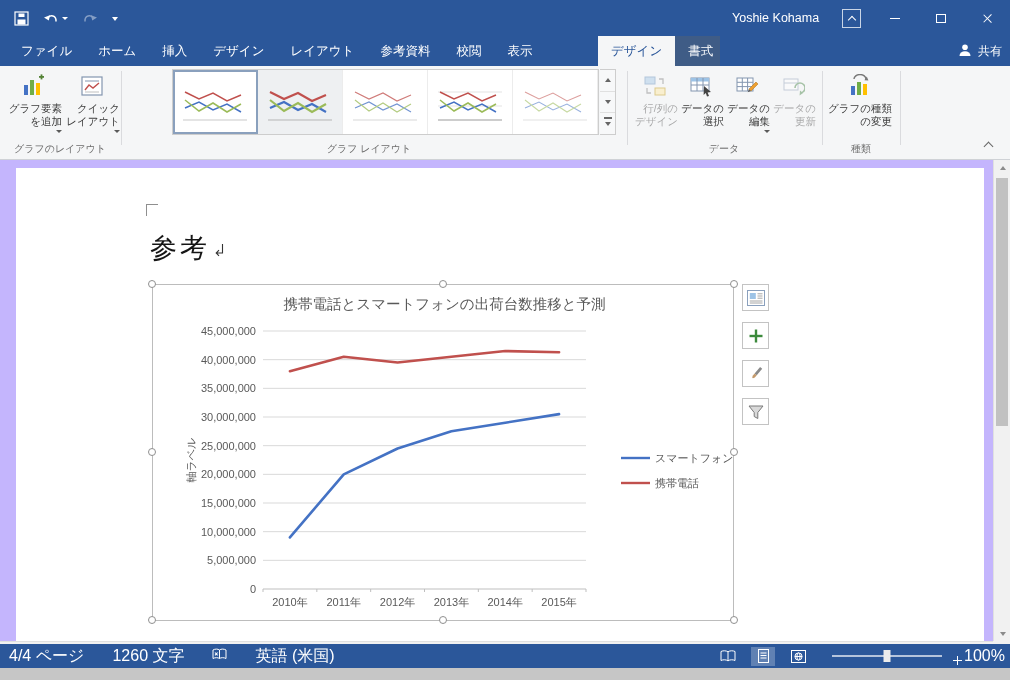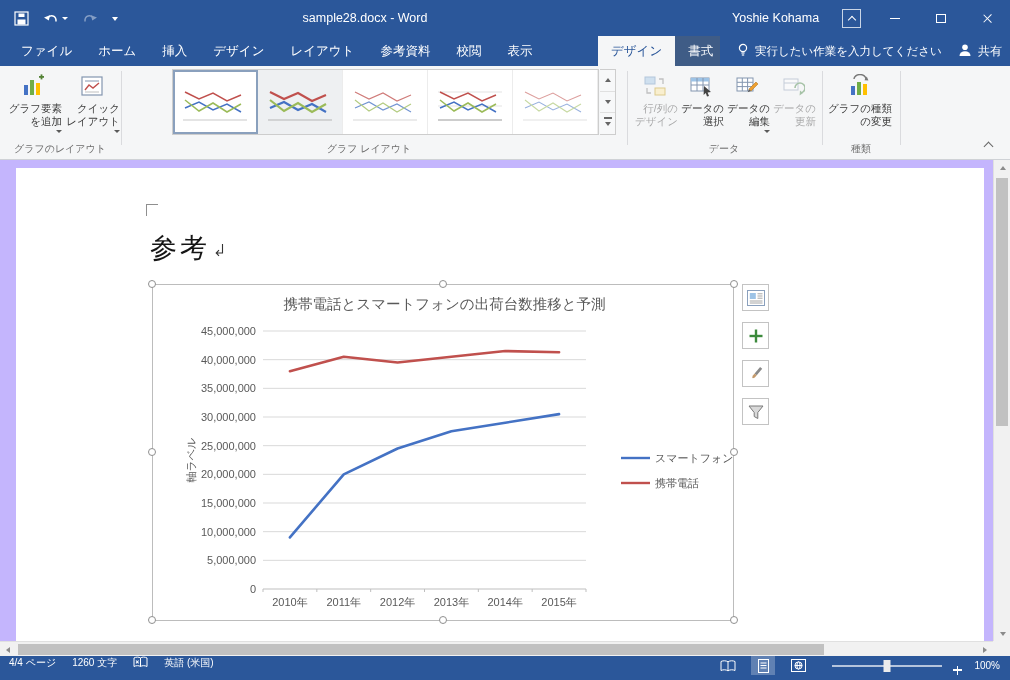--- a/index.html
+++ b/index.html
@@ -76,22 +76,22 @@
   .hthumb{position:absolute;left:18px;top:2px;width:806px;height:11px;background:#c1c1c1}
   .hsb-btn{position:absolute;top:0;width:16px;height:15px;display:flex;align-items:center;justify-content:center}
   .sb-corner{position:absolute;right:0;bottom:0;width:17px;height:15px;background:#f1f1f1}
   .tri{width:0;height:0;border:3.6px solid transparent}
   .tri.u{border-bottom:4.6px solid #8a8a8a;margin-bottom:3px}
   .tri.d{border-top:4.6px solid #8a8a8a;margin-top:3px}
   .tri.l{border-right:4.6px solid #8a8a8a;margin-right:3px}
   .tri.r{border-left:4.6px solid #8a8a8a;margin-left:3px}
 
   
-  .status{position:absolute;left:0;right:0;bottom:0;height:24px;background:#2b579a;color:#fff;font-size:10px;display:flex;align-items:flex-start}
-  .st-item{margin-left:16px;white-space:nowrap}
+  .status{position:absolute;left:0;right:0;bottom:12px;height:24px;background:#2b579a;color:#fff;font-size:16px;display:flex;align-items:center}
+  .st-item{margin-left:28px;white-space:nowrap}
   .st-item:first-child{margin-left:9px}
   .st-right{margin-left:auto;display:flex;align-items:center;gap:11px;padding-right:10px}
   .view-ico{width:24px;height:19px;display:flex;align-items:center;justify-content:center}
   .view-ico.active{background:rgba(255,255,255,.25)}
   .minus-g{width:9px;height:1.6px;background:#fff}
   .plus-g{position:relative;width:9px;height:9px}
   .plus-g::before{content:"";position:absolute;left:0;top:3.7px;width:9px;height:1.6px;background:#fff}
   .plus-g::after{content:"";position:absolute;left:3.7px;top:0;width:1.6px;height:9px;background:#fff}
   .zslider{position:relative;width:110px;height:2px;background:rgba(255,255,255,.65)}
   .zthumb{position:absolute;left:50%;top:-5px;width:7px;height:12px;background:#ececec;transform:translateX(-50%)}
@@ -119,21 +119,20 @@
         <span style="width:0;height:0;border:3px solid transparent;border-top:3.6px solid #fff;margin-top:3px"></span>
       </span>
       <span class="grayed">
         <svg width="16" height="13" viewBox="0 0 16 13">
             <path d="M11.5,6.5 C9,2 2.5,3.5 3,9.5" fill="none" stroke="#fff" stroke-width="1.5"></path>
             <polygon points="15,5.5 9,3.2 10.2,8.6" fill="#fff"></polygon>
           </svg>
       </span>
       <span style="width:0;height:0;border:3.4px solid transparent;border-top:4px solid #fff;margin-top:4px"></span>
     </div>
-    <div class="doc-title">sample28.docx - Word</div>
     <div class="user-name">Yoshie Kohama</div>
     <div class="ribbon-opts">
         <span class="chev-up-s"></span>
       </div>
     <div class="win-btns">
       <div class="win-btn">
           <span class="ico-min"></span>
         </div>
       <div class="win-btn">
           <span class="ico-max"></span>
@@ -151,30 +150,20 @@
       <span class="tab">挿入</span>
       <span class="tab">デザイン</span>
       <span class="tab">レイアウト</span>
       <span class="tab">参考資料</span>
       <span class="tab">校閲</span>
       <span class="tab">表示</span>
     </div>
     <div class="ctx-tabs">
       <span class="ctx-tab active">デザイン</span>
       <span class="ctx-tab">書式</span>
-    </div>
-    <div class="tellme">
-      <span>
-        <svg width="12" height="14" viewBox="0 0 12 14">
-            <circle cx="6" cy="5" r="3.6" fill="none" stroke="#fff" stroke-width="1.2"></circle>
-            <line x1="4.4" y1="10" x2="7.6" y2="10" stroke="#fff" stroke-width="1.2"></line>
-            <line x1="4.8" y1="12" x2="7.2" y2="12" stroke="#fff" stroke-width="1.2"></line>
-          </svg>
-      </span>
-      <span>実行したい作業を入力してください</span>
     </div>
     <div class="share">
       <span>
         <svg width="14" height="14" viewBox="0 0 14 14">
             <circle cx="7" cy="4.2" r="2.8" fill="#fff"></circle>
             <path d="M1.5,13 a5.5,4.8 0 0 1 11,0 Z" fill="#fff"></path>
           </svg>
       </span>
       <span>共有</span>
     </div>

